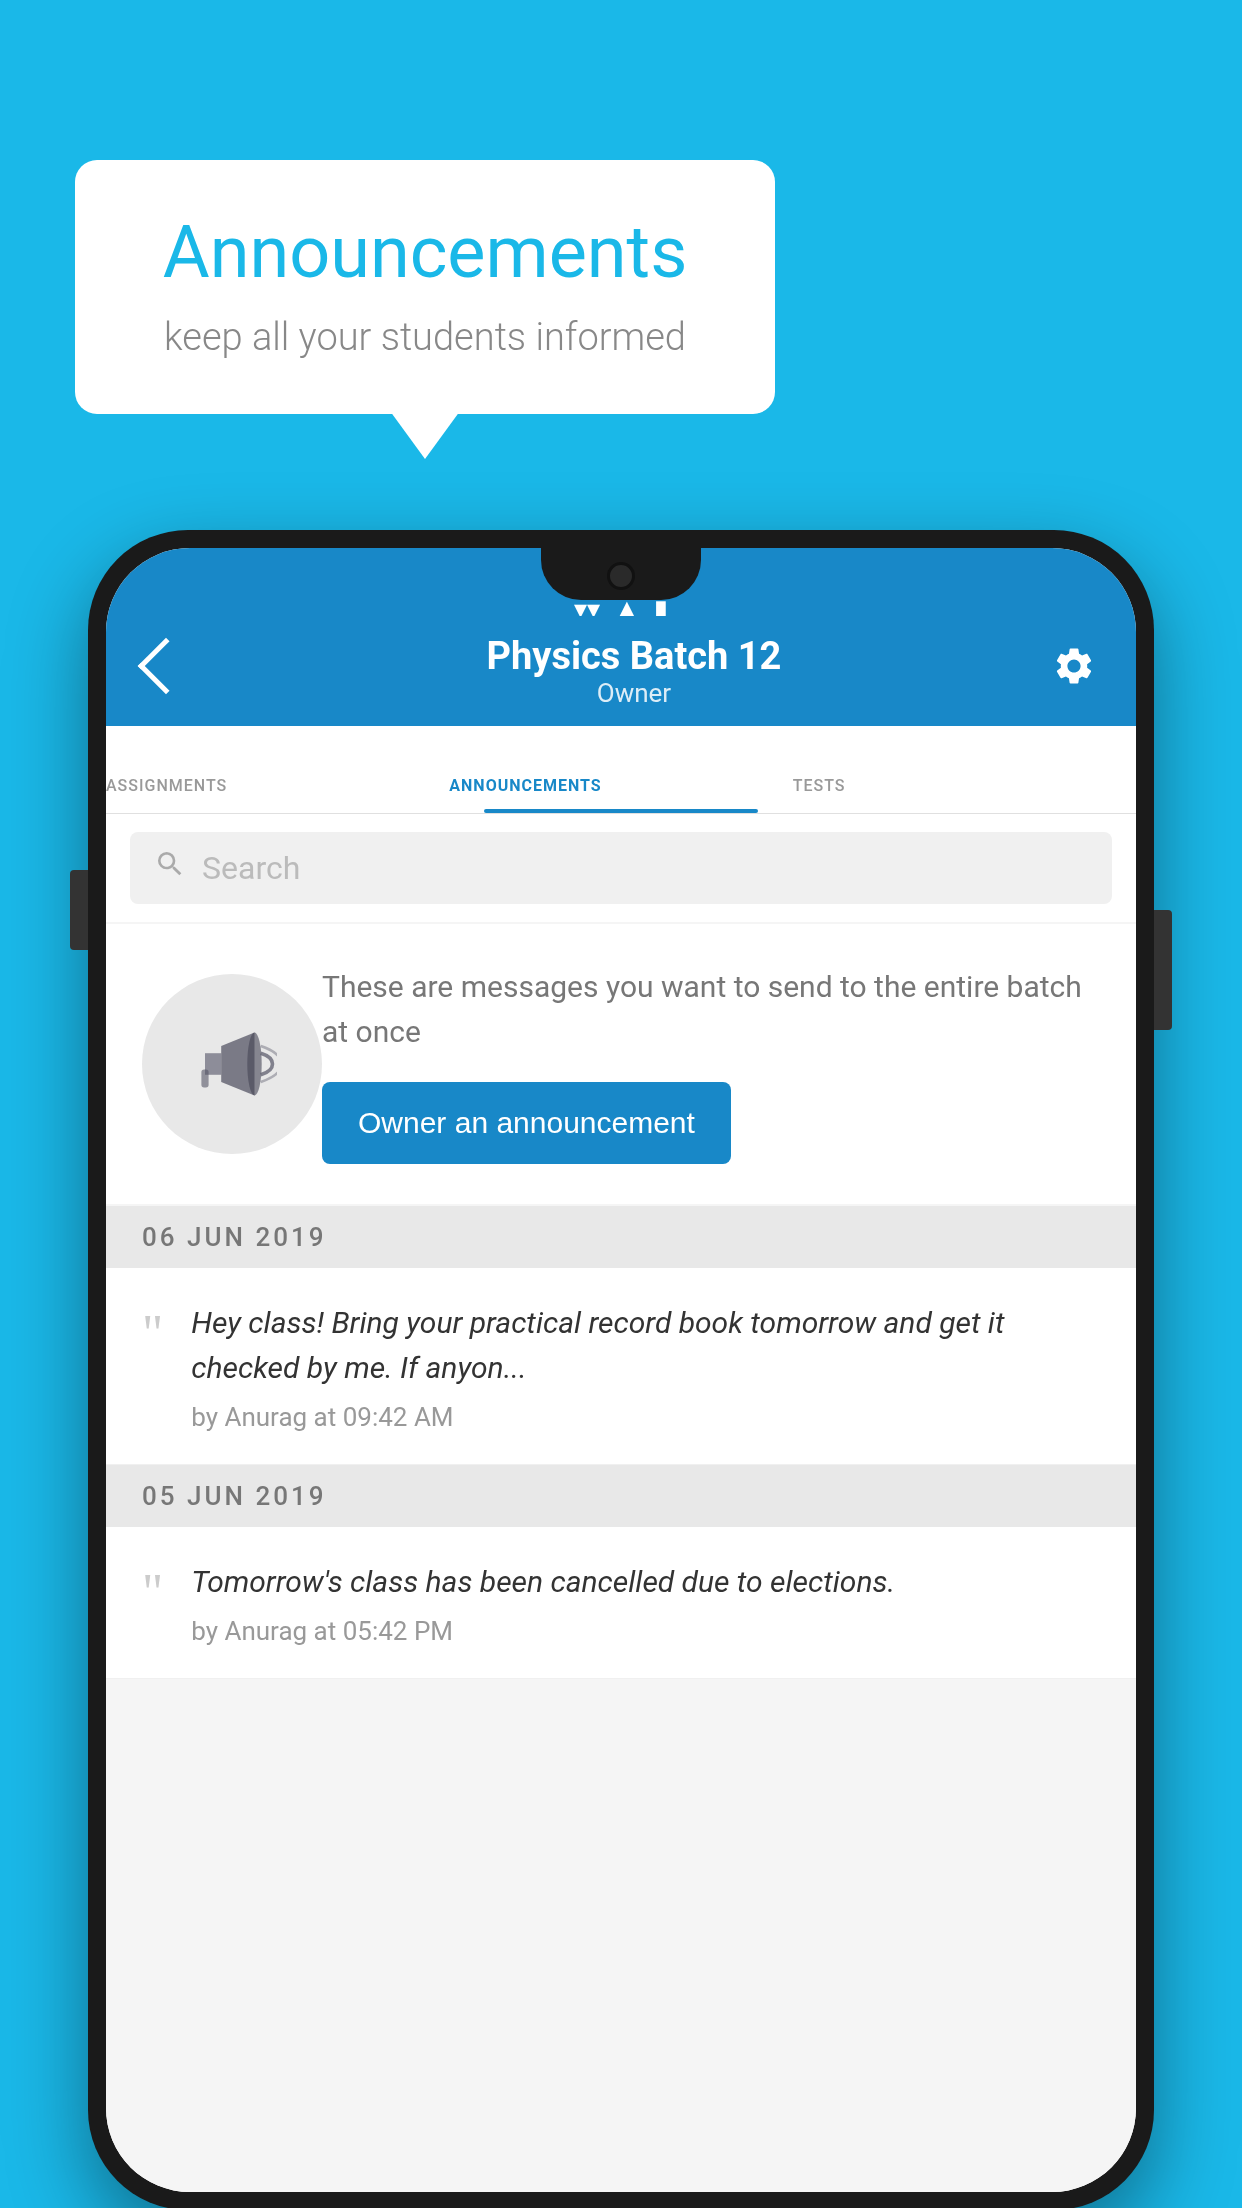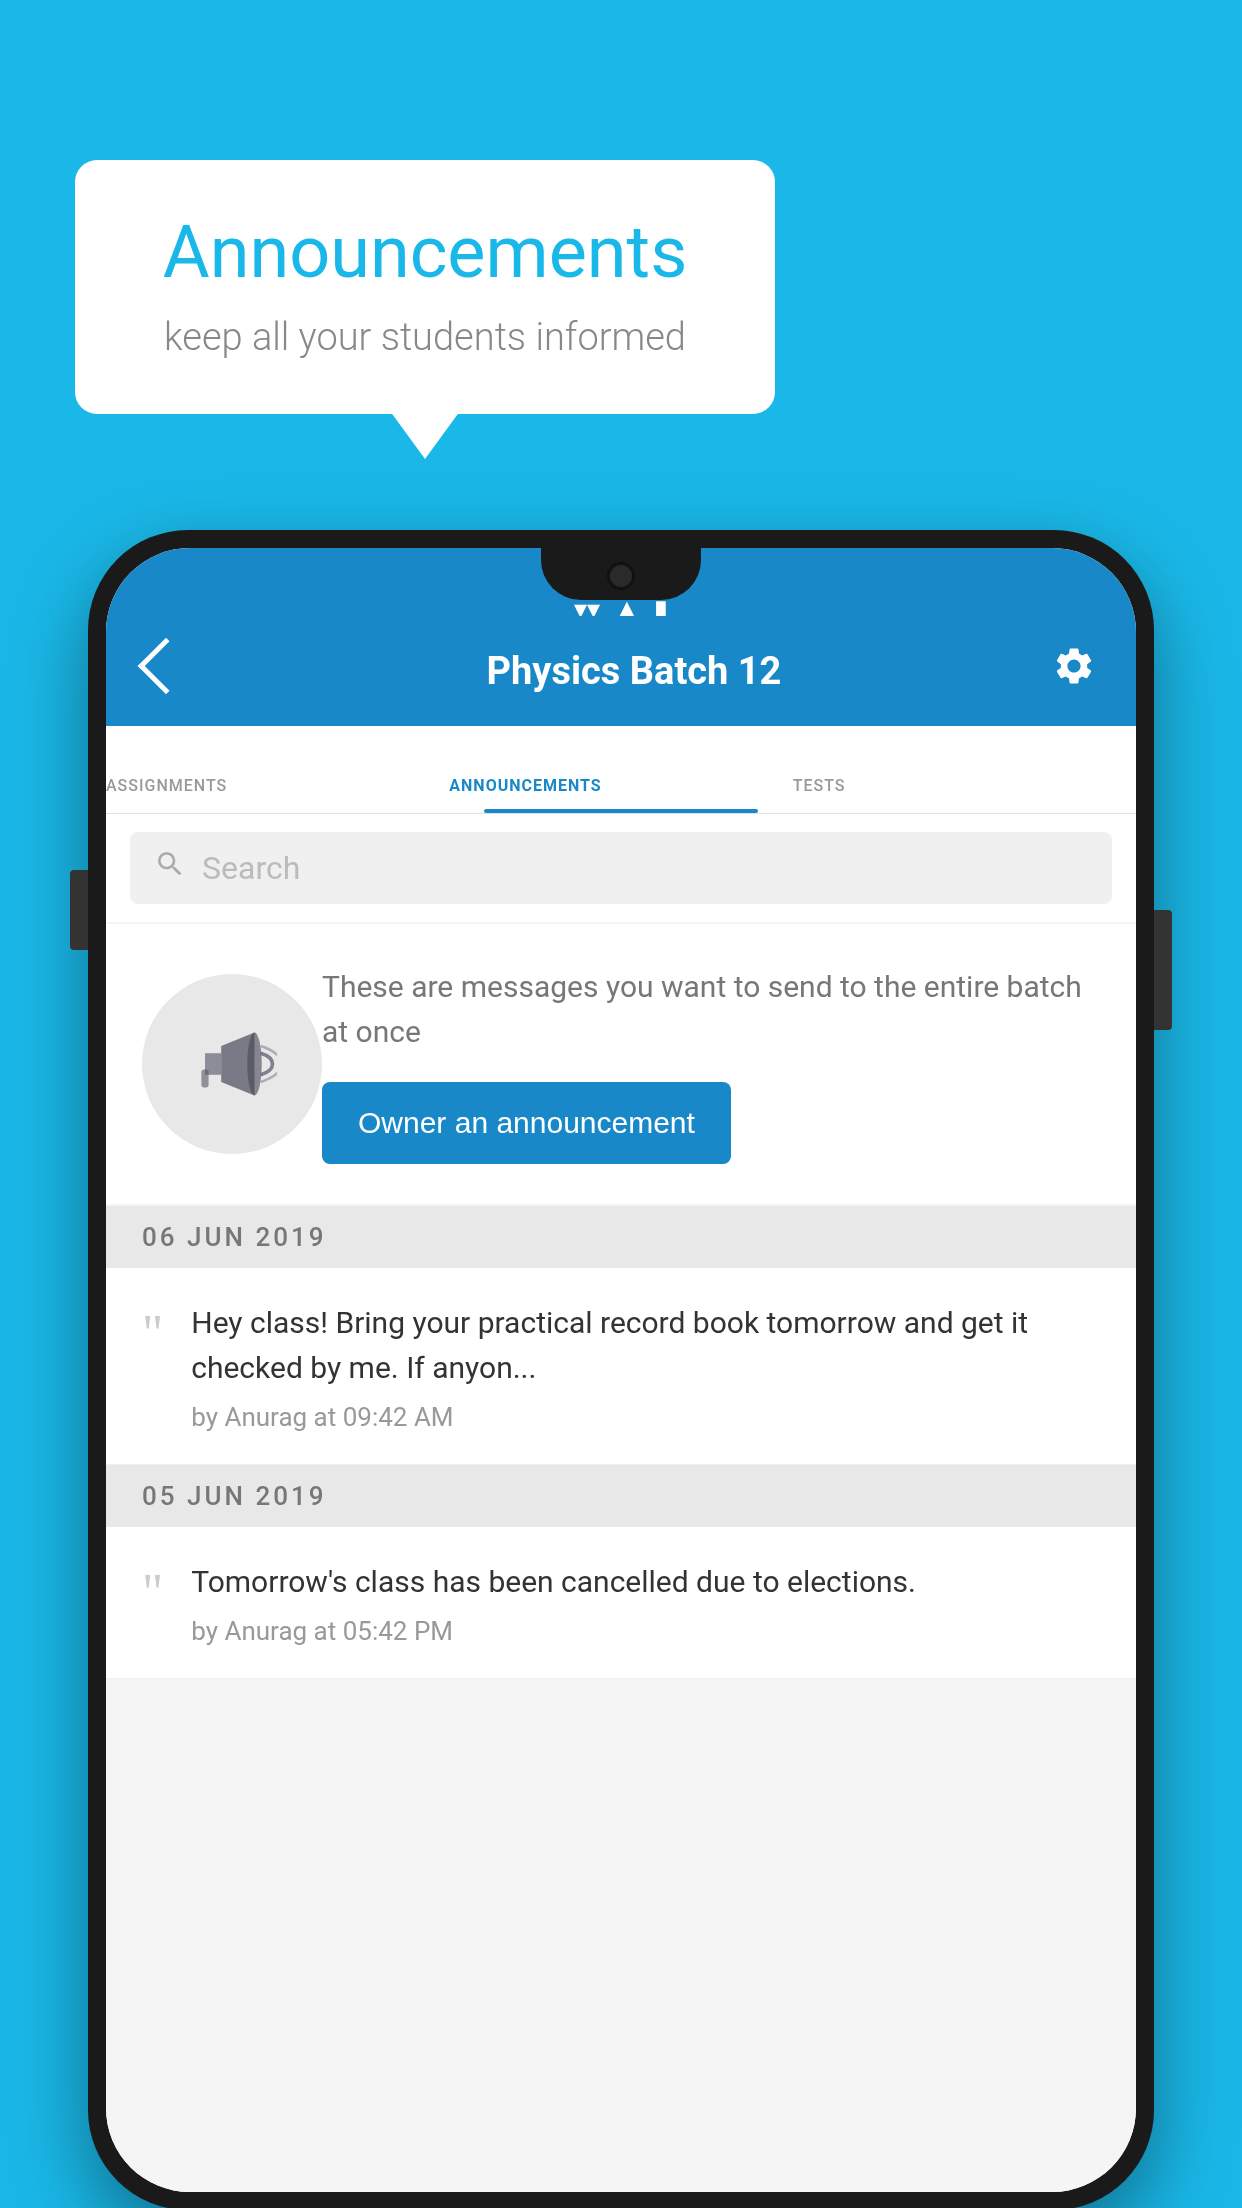--- a/index.html
+++ b/index.html
@@ -340,20 +340,21 @@
       flex-shrink: 0;
     }
 
     .announcement-content {
       flex: 1;
     }
 
     .announcement-text {
       font-size: 30px;
       color: #333;
+      font-style: italic;
       line-height: 1.5;
       margin-bottom: 12px;
     }
 
     .announcement-meta {
       font-size: 26px;
       color: #999;
     }
 
     
@@ -399,20 +400,21 @@
           <span class="battery-icon">▮</span>
         </div>
       </div>
 
       <div class="app-bar">
         <div class="back-btn">
           <div class="arrow-left"></div>
         </div>
         <div class="app-bar-title-area">
           <div class="app-bar-title">Physics Batch 12</div>
+          <div class="app-bar-subtitle">Owner</div>
         </div>
         <div class="settings-btn">
           <svg class="gear-svg" viewBox="0 0 24 24" xmlns="http://www.w3.org/2000/svg">
             <path d="M19.14,12.94c0.04-0.3,0.06-0.61,0.06-0.94c0-0.32-0.02-0.64-0.07-0.94l2.03-1.58c0.18-0.14,0.23-0.41,0.12-0.61 l-1.92-3.32c-0.12-0.22-0.37-0.29-0.59-0.22l-2.39,0.96c-0.5-0.38-1.03-0.7-1.62-0.94L14.4,2.81c-0.04-0.24-0.24-0.41-0.48-0.41 h-3.84c-0.24,0-0.43,0.17-0.47,0.41L9.25,5.35C8.66,5.59,8.12,5.92,7.63,6.29L5.24,5.33c-0.22-0.08-0.47,0-0.59,0.22L2.74,8.87 C2.62,9.08,2.66,9.34,2.86,9.48l2.03,1.58C4.84,11.36,4.8,11.69,4.8,12s0.02,0.64,0.07,0.94l-2.03,1.58 c-0.18,0.14-0.23,0.41-0.12,0.61l1.92,3.32c0.12,0.22,0.37,0.29,0.59,0.22l2.39-0.96c0.5,0.38,1.03,0.7,1.62,0.94l0.36,2.54 c0.05,0.24,0.24,0.41,0.48,0.41h3.84c0.24,0,0.44-0.17,0.47-0.41l0.36-2.54c0.59-0.24,1.13-0.56,1.62-0.94l2.39,0.96 c0.22,0.08,0.47,0,0.59-0.22l1.92-3.32c0.12-0.22,0.07-0.47-0.12-0.61L19.14,12.94z M12,15.6c-1.98,0-3.6-1.62-3.6-3.6 s1.62-3.6,3.6-3.6s3.6,1.62,3.6,3.6S13.98,15.6,12,15.6z"></path>
           </svg>
         </div>
       </div>
 
       <div class="tabs-bar">
         <div class="tab-item">

